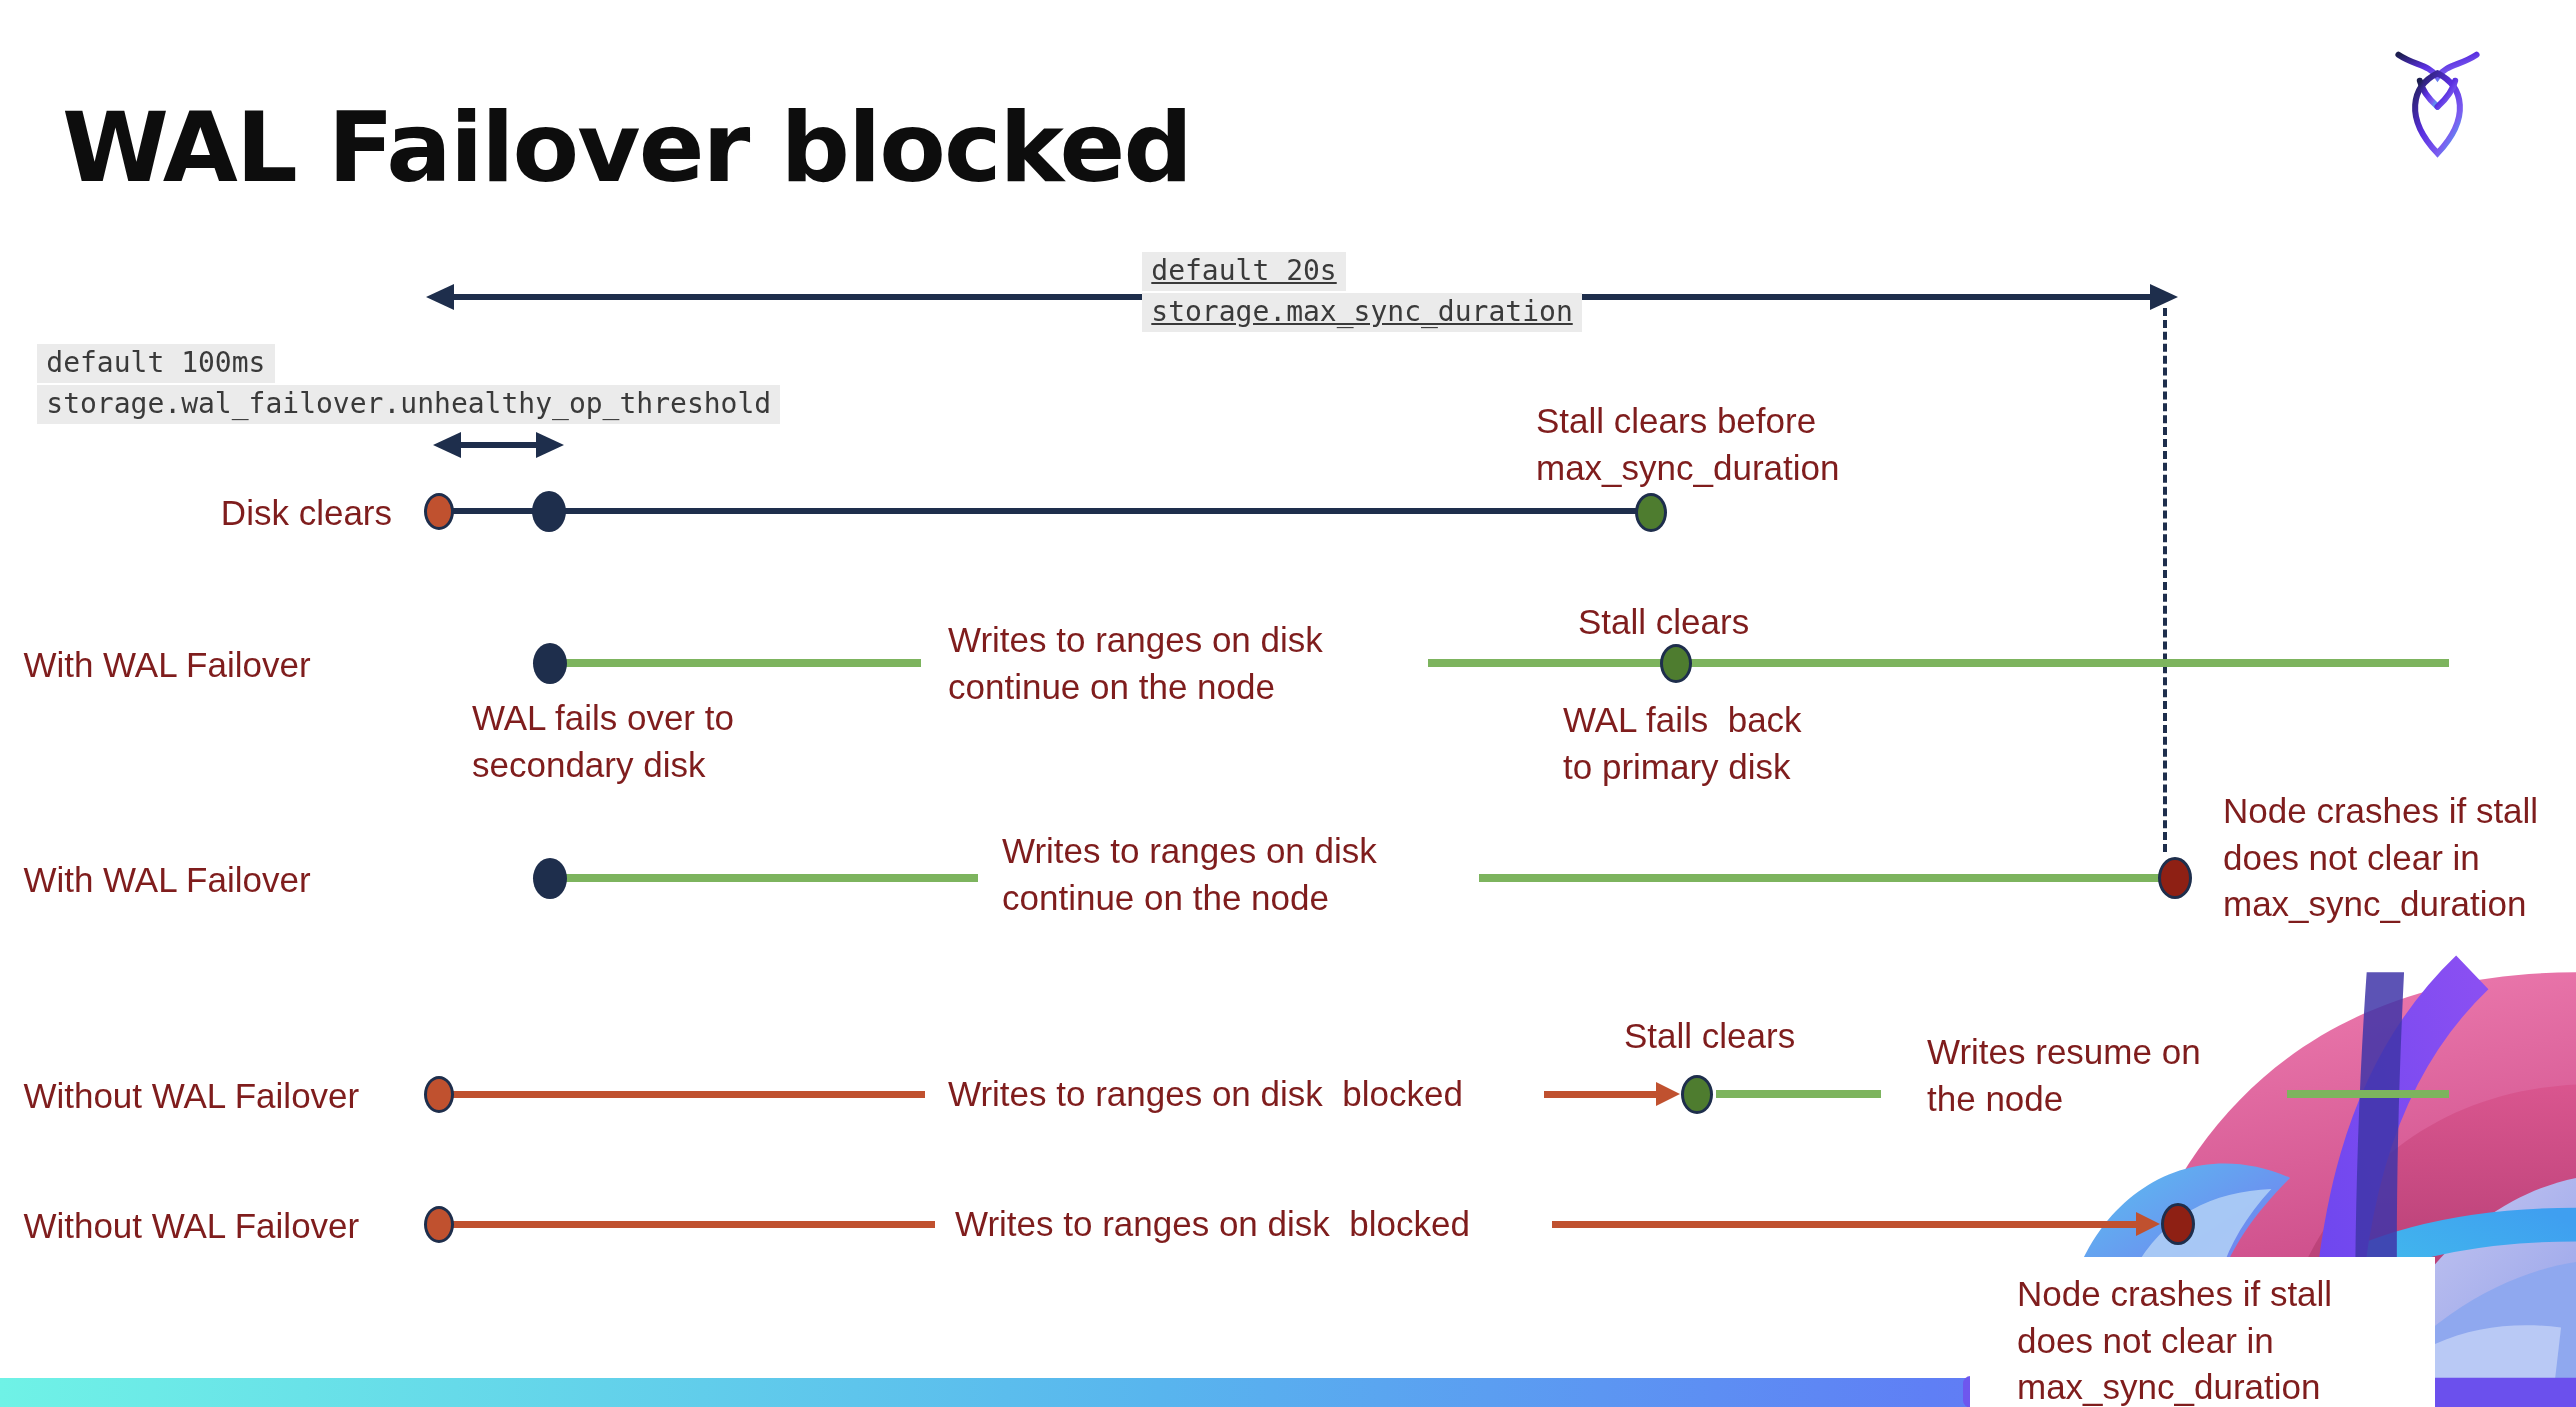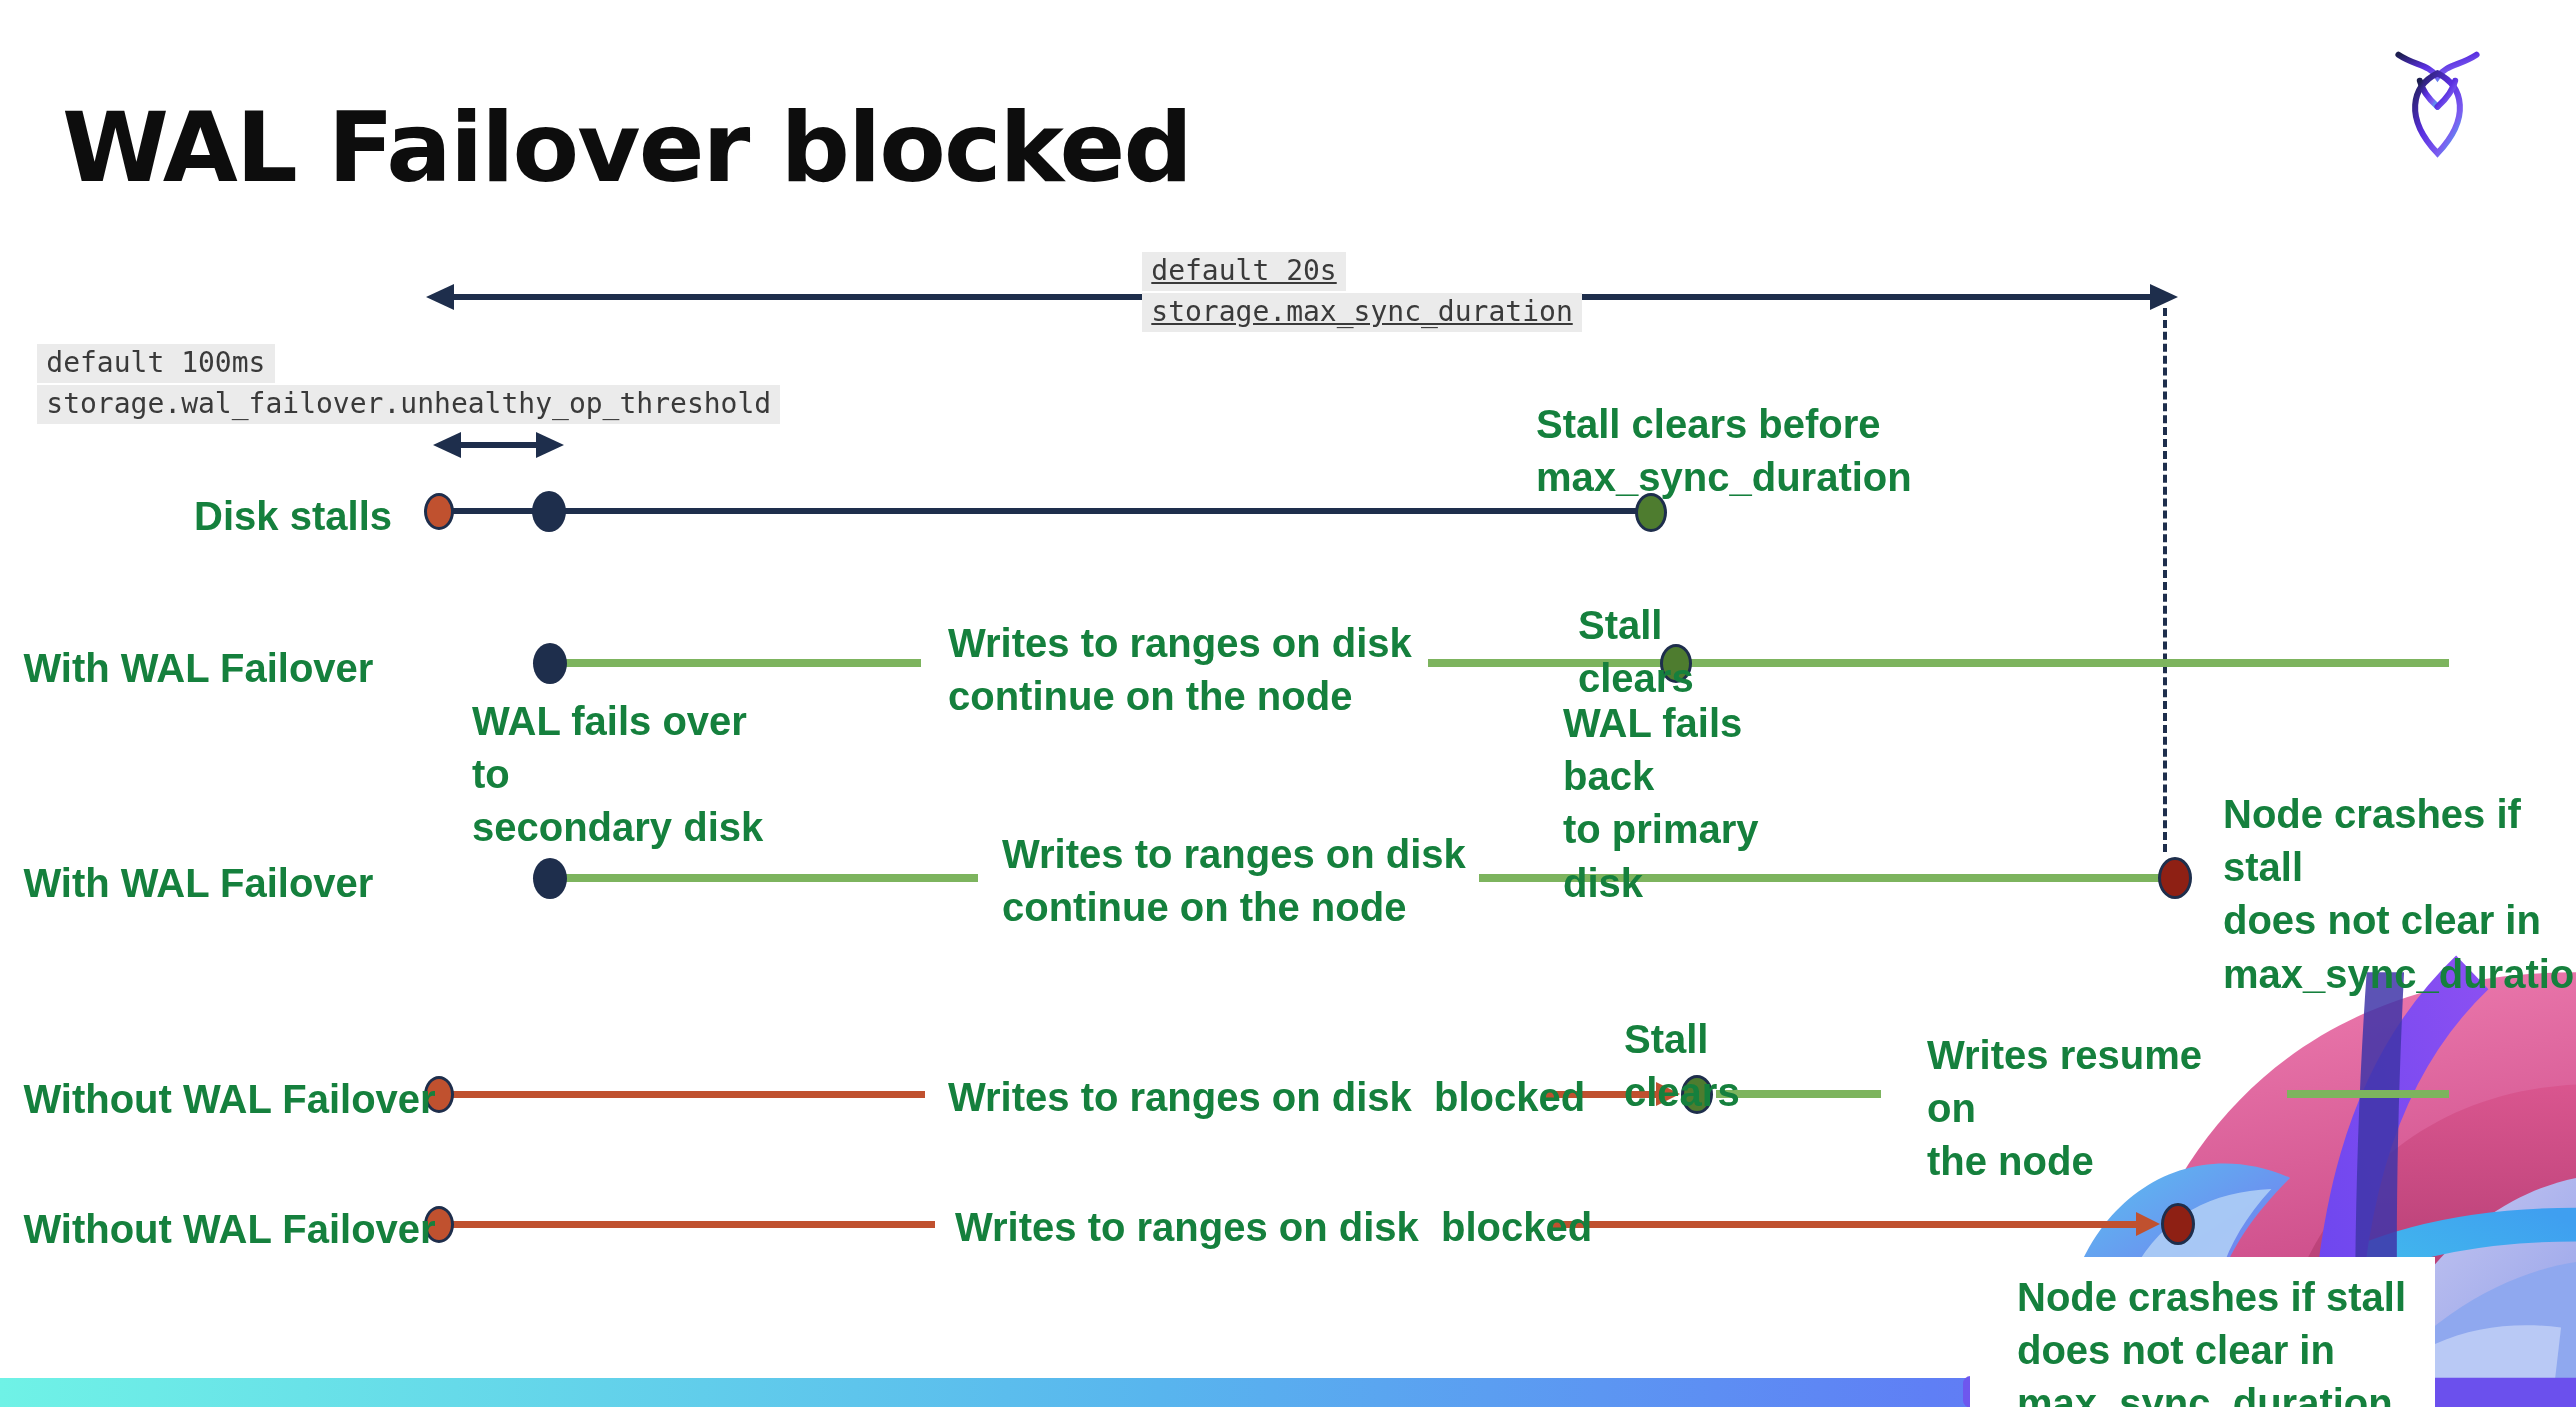--- a/index.html
+++ b/index.html
@@ -30,22 +30,22 @@
   .ah-right-red{border:12px solid transparent;border-right:0;border-left:24px solid var(--red);}
 
   .dashed-v{position:absolute;z-index:3;border-left:4.7px dashed var(--navy);width:0;}
 
   .dot{position:absolute;border-radius:50%;z-index:5;}
   .dot-navy{background:var(--navy);}
   .dot-red{background:var(--red);border:3.7px solid var(--navy);}
   .dot-green{background:var(--green-dot);border:3.7px solid var(--navy);}
   .dot-maroon{background:var(--maroon);border:3.7px solid var(--navy);}
 
-  .note,.rowlabel{position:absolute;font-size:40px;line-height:1.33;color:#15803d;
-    white-space:pre-wrap;z-index:6;font-weight:bold;}
+  .note,.rowlabel{position:absolute;font-size:35px;line-height:1.33;color:#7f1d1d;
+    white-space:pre-wrap;z-index:6;}
   .center{text-align:left;}
   .right{text-align:right;}
 
   .whitebox{position:absolute;background:#ffffff;z-index:5;}
 
   .footer-bar{position:absolute;left:0;top:1378px;width:2576px;height:30px;z-index:1;
     background:linear-gradient(90deg,#6ff2e6,#58b5ee 45%,#5f7ff5 75%,#7a60f0 100%);}
 
   .roach-art{position:absolute;left:1963px;top:916px;z-index:2;}
 </style>
@@ -132,21 +132,21 @@
   </div>
   <div class="codeblock" style="left:37px;top:344px;">
     <span>default 100ms</span>
     <span>storage.wal_failover.unhealthy_op_threshold</span>
   </div>
 
   <div class="line navy-bg" style="left:461px;top:442px;width:75px;height:5.6px;"></div>
   <div class="arr ah-left-navy" style="left:433px;top:432px;"></div>
   <div class="arr ah-right-navy" style="left:536px;top:432px;"></div>
 
-  <div class="rowlabel right" style="left:168px;top:490px;width:224px;">Disk stalls</div>
+  <div class="rowlabel right" style="left:168px;top:490px;width:224px;">Disk clears</div>
   <div class="line navy-bg" style="left:439px;top:508px;width:1213px;height:5.6px;"></div>
   <div class="dot dot-red" style="left:424px;top:493px;width:30px;height:37px;"></div>
   <div class="dot dot-navy" style="left:532px;top:491px;width:34px;height:41px;"></div>
   <div class="dot dot-green" style="left:1635px;top:493px;width:32px;height:39px;"></div>
   <div class="note" style="left:1536px;top:398px;">Stall clears before
 max_sync_duration</div>
 
   <div class="rowlabel" style="left:23.4px;top:642px;">With WAL Failover</div>
   <div class="line green-bg" style="left:561px;top:659px;width:360px;height:8.4px;"></div>
   <div class="note" style="left:948px;top:617px;">Writes to ranges on disk

